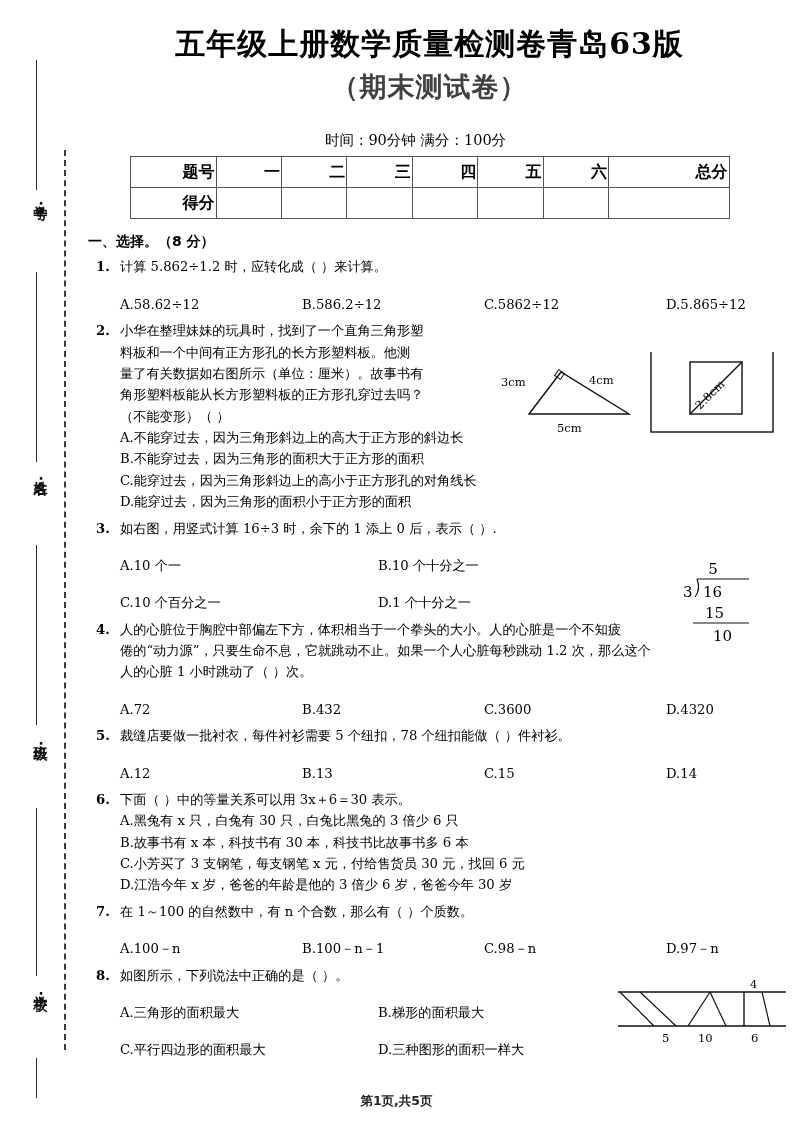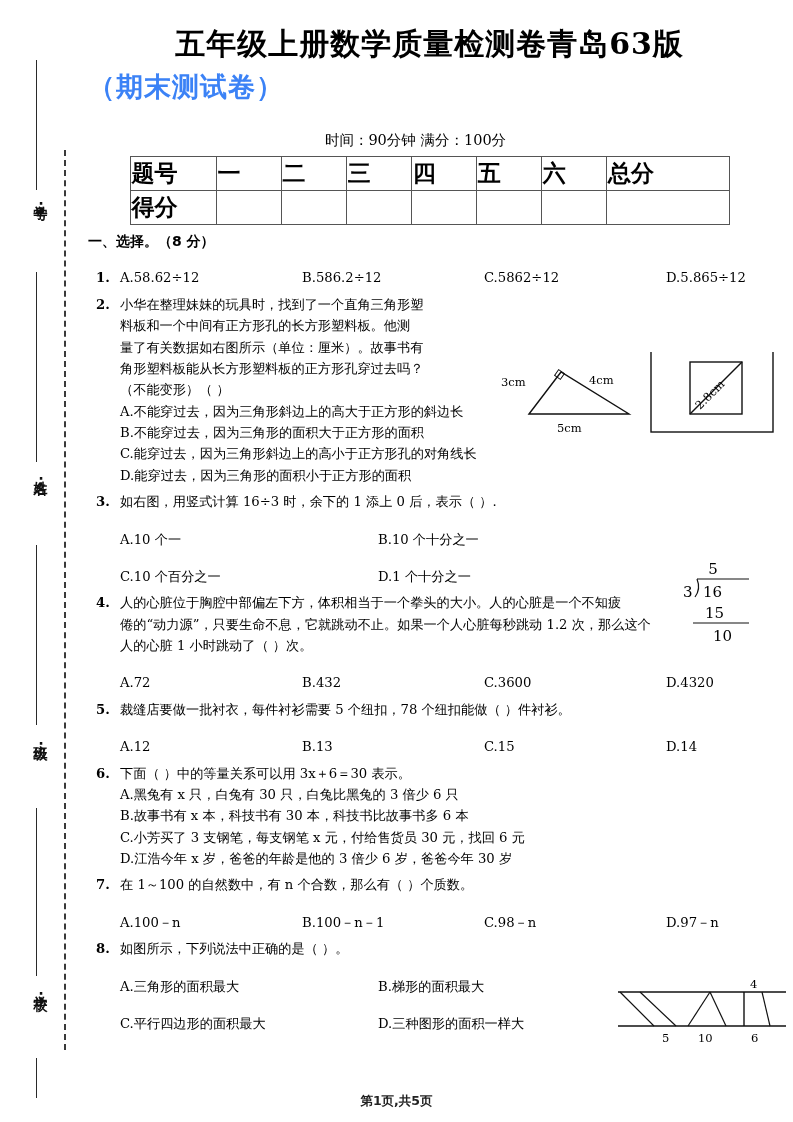--- a/index.html
+++ b/index.html
@@ -59,59 +59,59 @@
     text-align: center;
     font-family: "DejaVu Serif", "Liberation Serif", serif;
     font-weight: bold;
     font-size: 30px;
     letter-spacing: 1px;
     margin-top: 26px;
     line-height: 1.18;
     color: #000;
   }
   .subtitle {
-    text-align: left;
+    text-align: center;
     font-family: Liberation Serif, serif;
     font-weight: bold;
     font-size: 27px;
     letter-spacing: 1px;
     margin-top: 8px;
-    color: #3b82f6;
+    color: #404040;
   }
 
   .meta-line {
     text-align: center;
     font-size: 14.5px;
     margin-top: 26px;
     padding-right: 28px;
     font-family: "DejaVu Serif", "Liberation Serif", serif;
     color: #000;
   }
 
   table.score {
     border-collapse: collapse;
     margin: 6px auto 0 auto;
     width: 600px;
   }
   table.score td {
     border: 1px solid #555;
     height: 31px;
-    text-align: left;
-    font-size: 23px;
+    text-align: right;
+    font-size: 16px;
     font-weight: bold;
     font-family: "DejaVu Serif", "Liberation Serif", serif;
     color: #000;
   }
   table.score td.lab { width: 86px; }
 
   
   .section-head {
     font-size: 14px;
     font-weight: bold;
-    margin-top: 8px;
+    margin-top: 14px;
     font-family: "DejaVu Sans", "Liberation Sans", sans-serif;
     color: #000;
   }
   .q {
     position: relative;
     margin-top: 5px;
     padding-left: 32px;
     font-size: 13.2px;
     line-height: 1.62;
     font-family: "DejaVu Serif", "Liberation Serif", serif;
@@ -225,20 +225,21 @@
       <td></td>
       <td></td>
     </tr>
   </tbody>
     </table>
 
   <div class="section-head">一、选择。（8 分）</div>
 
   <div class="q">
     <span class="q-num">1.</span>
+    <div class="stem">计算 5.862÷1.2 时，应转化成（      ）来计算。</div>
     <div class="opts-row">
       <div class="o4">A.58.62÷12</div>
       <div class="o4">B.586.2÷12</div>
       <div class="o4">C.5862÷12</div>
       <div class="o4">D.5.865÷12</div>
     </div>
   </div>
 
   <div class="q">
     <span class="q-num">2.</span>

